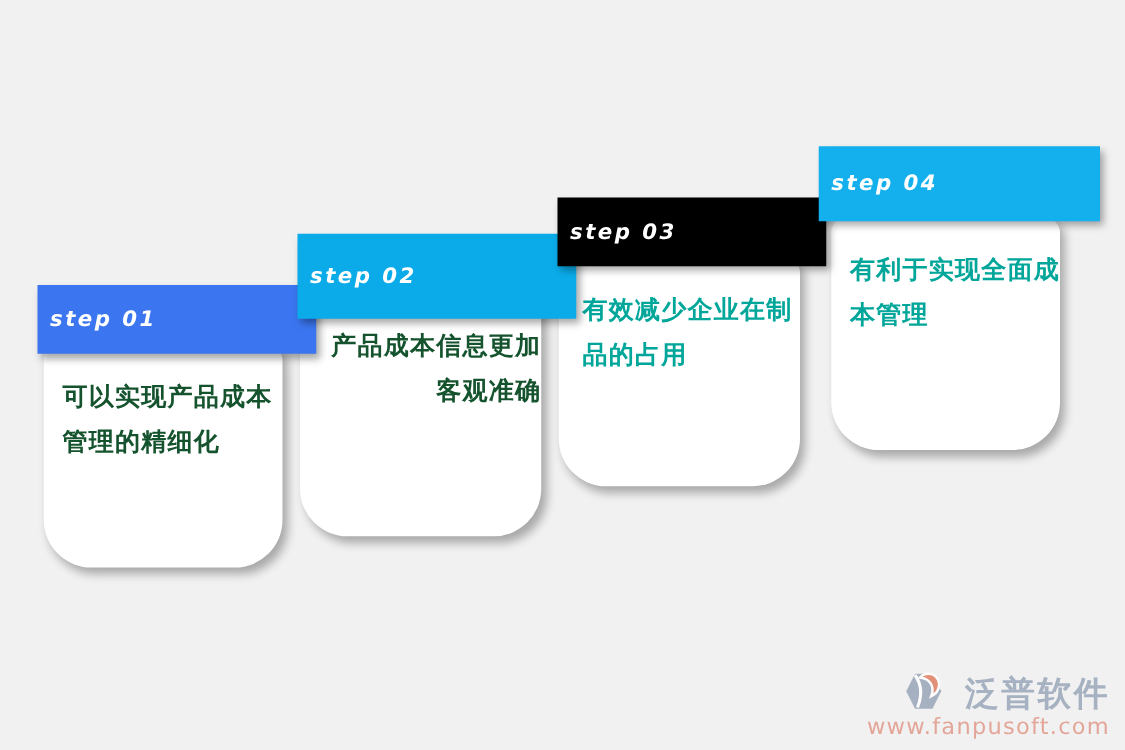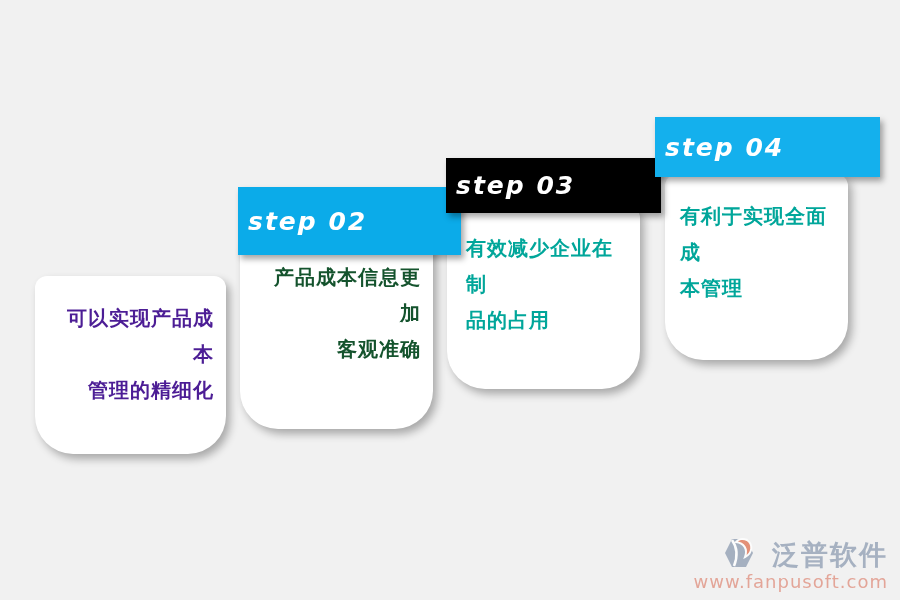--- a/index.html
+++ b/index.html
@@ -12,21 +12,21 @@
     background:#f1f1f1;
   }
   
   .card{
     position:absolute;
     background:#ffffff;
     border-radius:12px 12px 38px 38px;
     box-shadow:4px 5px 8px rgba(0,0,0,0.30);
     z-index:1;
     box-sizing:border-box;
-    padding:24px 12px 0 15px;
+    padding:24px 0 0 15px;
   }
   .card-text{
     font-family:"Liberation Serif", serif;
     font-weight:bold;
     font-size:20px;
     line-height:36px;
     letter-spacing:1px;
     text-shadow:1px 1px 0 rgba(255,255,255,0.55);
   }
   .s1-card{left:35px;top:276px;width:191px;height:178px;}
@@ -40,21 +40,21 @@
     position:absolute;
     z-index:10;
     box-shadow:3px 4px 6px rgba(0,0,0,0.35);
     display:flex;align-items:center;
   }
   .band-label{
     color:#ffffff;
     font-family:"DejaVu Sans", sans-serif;
     font-style:italic;
     font-weight:bold;
-    font-size:25px;
+    font-size:17px;
     letter-spacing:2px;
     padding-left:10px;
     white-space:nowrap;
   }
   .s1-band{left:30px;top:228px;width:223px;height:55px;}
   .s2-band{left:238px;top:187px;width:223px;height:68px;}
   .s3-band{left:446px;top:158px;width:215px;height:55px;}
   .s4-band{left:655px;top:117px;width:225px;height:60px;}
   
   .watermark{
@@ -79,21 +79,21 @@
     margin-top:-2px;
     font-family:"DejaVu Sans", sans-serif;
   }
 </style>
 </head>
 <body>
 
 <div class="stage" style="background-color: rgb(241, 241, 241);">
 
   <div class="card s1-card">
-    <div class="card-text" style="color: #4c1d95; text-align: right;">
+    <div class="card-text" style="color: #14532d;">
       <div>可以实现产品成本</div>
       <div>管理的精细化</div>
     </div>
   </div>
 
   <div class="card s2-card">
     <div class="card-text" style="color: #14532d; text-align: right;">
       <div>产品成本信息更加</div>
       <div>客观准确</div>
     </div>
@@ -106,20 +106,23 @@
     </div>
   </div>
 
   <div class="card s4-card">
     <div class="card-text" style="color: rgb(0, 166, 154);">
       <div>有利于实现全面成</div>
       <div>本管理</div>
     </div>
   </div>
 
+  <div class="band s1-band" style="background-color: rgb(59, 118, 240);">
+    <span class="band-label">step 01</span>
+  </div>
   <div class="band s2-band" style="background-color: rgb(11, 171, 233);">
     <span class="band-label">step 02</span>
   </div>
   <div class="band s3-band" style="background-color: #000000;">
     <span class="band-label">step 03</span>
   </div>
   <div class="band s4-band" style="background-color: rgb(20, 176, 237);">
     <span class="band-label">step 04</span>
   </div>
 

